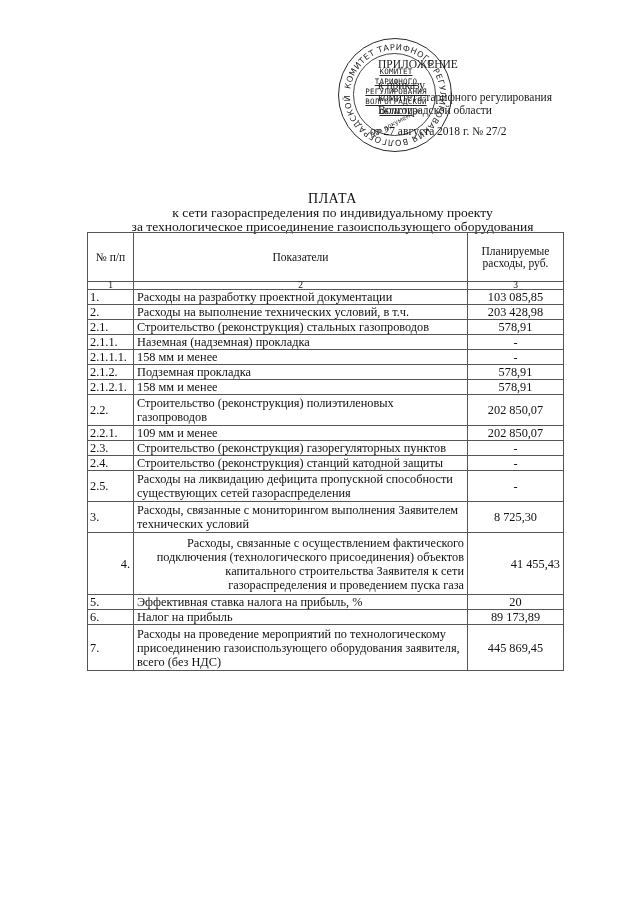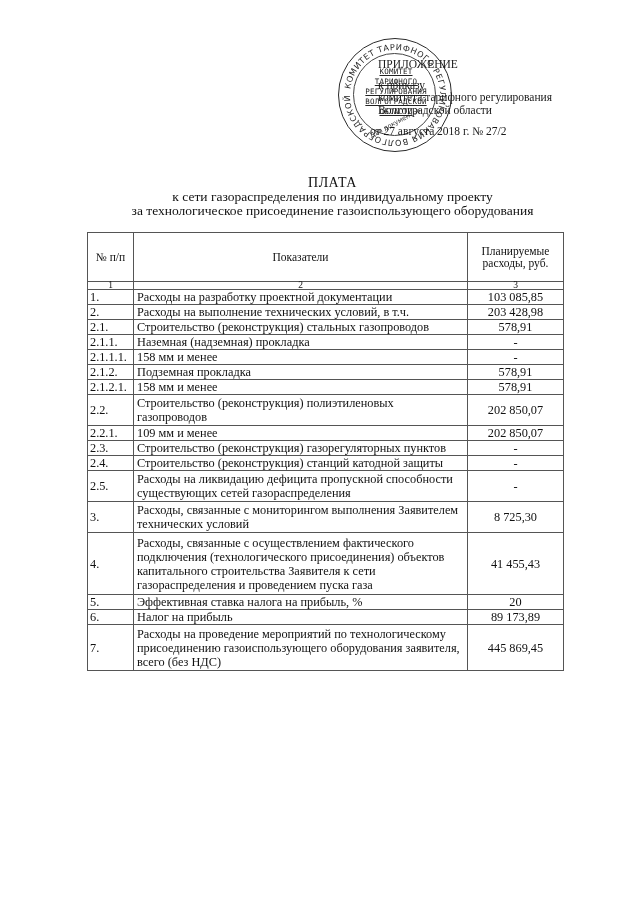--- a/index.html
+++ b/index.html
@@ -36,42 +36,42 @@
   }
   .stamp-foot {
     position: absolute; left: 28px; top: 80px; font-size: 6.5px;
     font-family: "DejaVu Sans", sans-serif; transform: rotate(-28deg); color: #333;
   }
 
   .heading {
     position: absolute; left: 80px; top: 176px; width: 505px; text-align: center;
     font-size: 13.5px; line-height: 14px; color: #111;
   }
-  .heading .h-title { font-size: 14px; letter-spacing: 0.5px; }
+  .heading .h-title { font-size: 14px; letter-spacing: 0.5px; margin-top: 16px; }
 
   table.fee {
     position: absolute; left: 87px; top: 232px; width: 476px;
     border-collapse: collapse; font-size: 12.3px; line-height: 14px;
     table-layout: fixed;
   }
   table.fee td, table.fee th {
     border: 1px solid #555; padding: 0 3px; vertical-align: middle;
     font-weight: normal; color: #111;
   }
   table.fee col.c1 { width: 46px; }
   table.fee col.c2 { width: 334px; }
   table.fee col.c3 { width: 96px; }
   table.fee th { text-align: center; font-size: 11.5px; line-height: 12.5px; }
   table.fee tr.hdr th { height: 48px; }
   table.fee tr.idx td { height: 6px; font-size: 9.5px; line-height: 7px; text-align: center; padding: 0; }
   table.fee td.num { white-space: nowrap; padding-left: 2px; }
   table.fee td.val { text-align: center; white-space: nowrap; }
   table.fee tr.r1 td { height: 13px; }
   table.fee tr.r2 td { height: 30px; }
-  table.fee tr.r4 td { height: 61px; }
+  table.fee tr.r4 td { height: 61px; text-align: right; }
   table.fee tr.r3 td { height: 45px; }
 </style>
 </head>
 <body>
 
 <div class="stamp">
   <svg width="114" height="114" viewBox="0 0 114 114">
     <defs>
       <path id="ring" d="M57,57 m-45,0 a45,45 0 1,1 90,0 a45,45 0 1,1 -90,0"></path>
     </defs>

